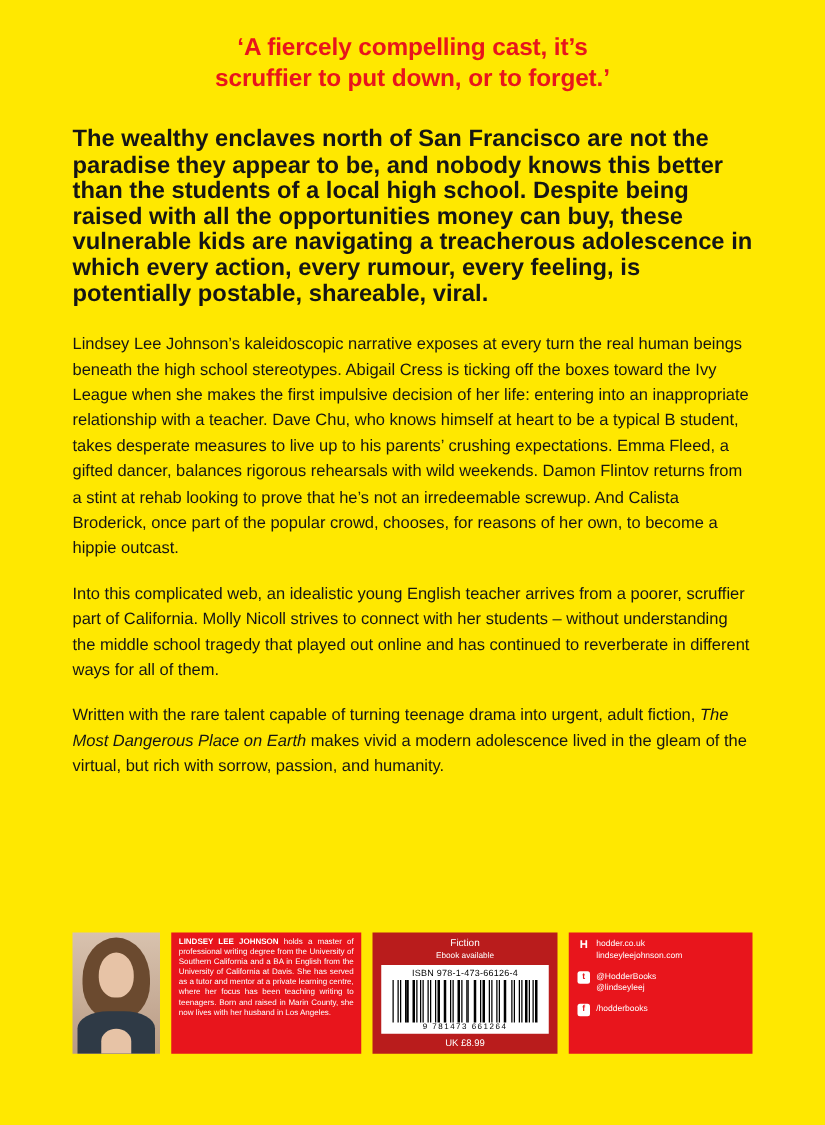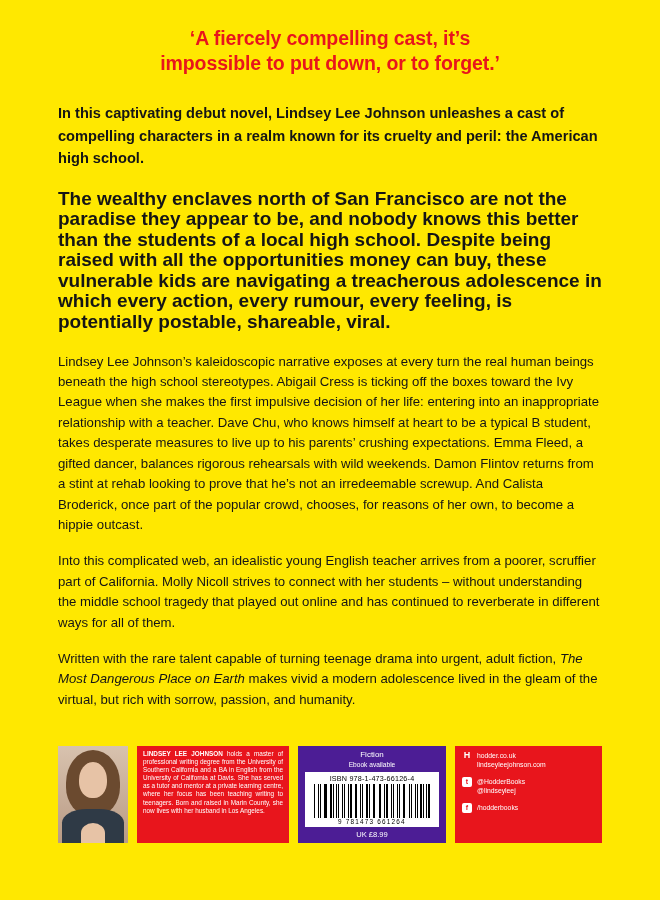--- a/index.html
+++ b/index.html
@@ -124,21 +124,21 @@
     font-size: 6.4px;
     line-height: 8.1px;
     text-align: justify;
     overflow: hidden;
   }
   .bio .bio-name { font-weight: bold; }
 
   .isbn-box {
     flex: 0 0 148px;
     height: 97px;
-    background: #4c1d95;
+    background: #b91c1c;
     padding: 4px 5px;
     box-sizing: border-box;
     display: flex;
     flex-direction: column;
     align-items: center;
   }
   .isbn-box .fic {
     color: #ffffff;
     font-size: 8px;
     line-height: 10px;
@@ -244,25 +244,24 @@
     line-height: 11px;
   }
 </style>
 </head>
 <body>
 
 <div class="cover">
 
   <div class="quote-block">
     <div class="quote-line">‘A fiercely compelling cast, it’s</div>
-    <div class="quote-line">impossible to put down, or to forget.’</div>
+    <div class="quote-line">scruffier to put down, or to forget.’</div>
   </div>
 
   <div class="blurb">
-    <p class="para lead">In this captivating debut novel, Lindsey Lee Johnson unleashes a cast of compelling characters in a realm known for its cruelty and peril: the American high school.</p>
     <p class="para strong">The wealthy enclaves north of San Francisco are not the paradise they appear to be, and nobody knows this better than the students of a local high school. Despite being raised with all the opportunities money can buy, these vulnerable kids are navigating a treacherous adolescence in which every action, every rumour, every feeling, is potentially postable, shareable, viral.</p>
     <p class="para">Lindsey Lee Johnson’s kaleidoscopic narrative exposes at every turn the real human beings beneath the high school stereotypes. Abigail Cress is ticking off the boxes toward the Ivy League when she makes the first impulsive decision of her life: entering into an inappropriate relationship with a teacher. Dave Chu, who knows himself at heart to be a typical B student, takes desperate measures to live up to his parents’ crushing expectations. Emma Fleed, a gifted dancer, balances rigorous rehearsals with wild weekends. Damon Flintov returns from a stint at rehab looking to prove that he’s not an irredeemable screwup. And Calista Broderick, once part of the popular crowd, chooses, for reasons of her own, to become a hippie outcast.</p>
     <p class="para">Into this complicated web, an idealistic young English teacher arrives from a poorer, scruffier part of California. Molly Nicoll strives to connect with her students – without understanding the middle school tragedy that played out online and has continued to reverberate in different ways for all of them.</p>
     <p class="para"><span>Written with the rare talent capable of turning teenage drama into urgent, adult fiction, </span><em>The Most Dangerous Place on Earth</em><span> makes vivid a modern adolescence lived in the gleam of the virtual, but rich with sorrow, passion, and humanity.</span></p>
   </div>
 
   <div class="footer">
 
     <div class="author-photo">
       <div class="hair"></div>

